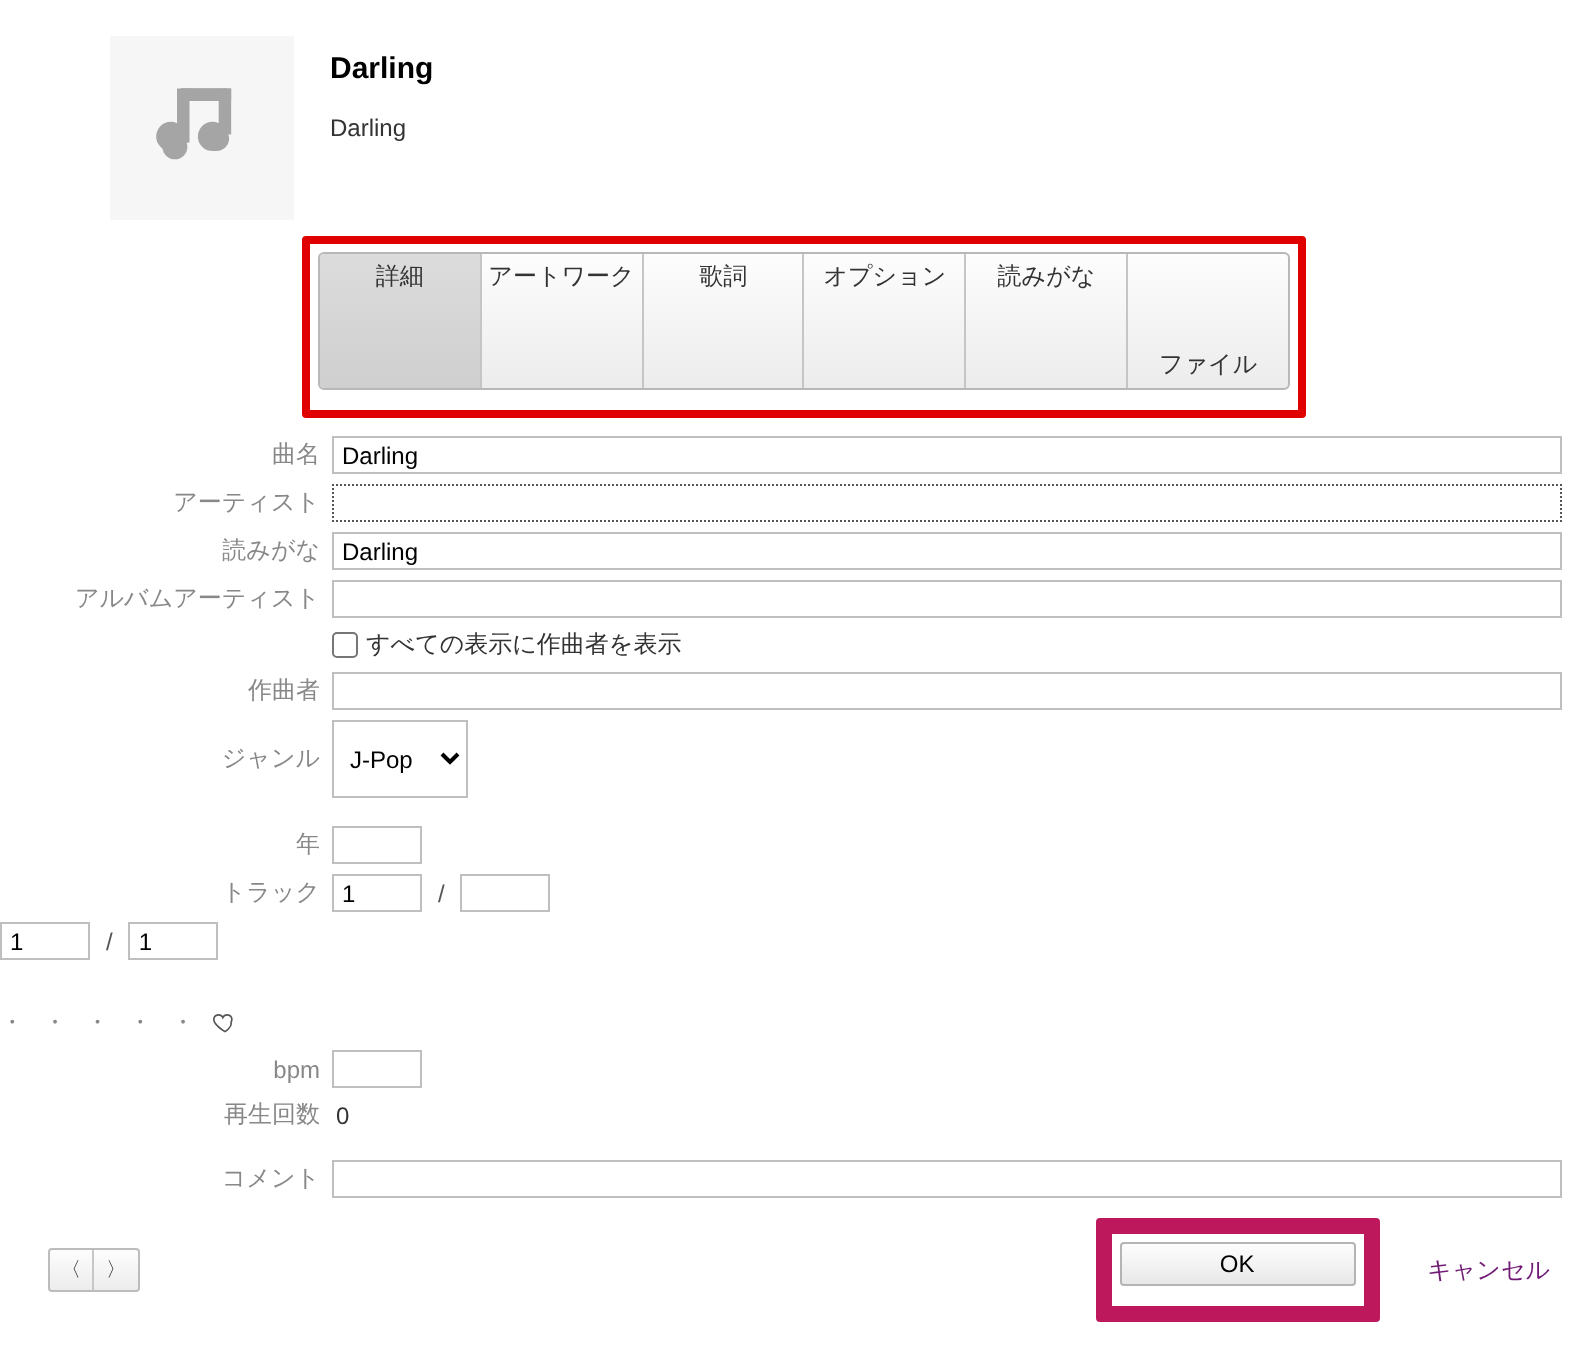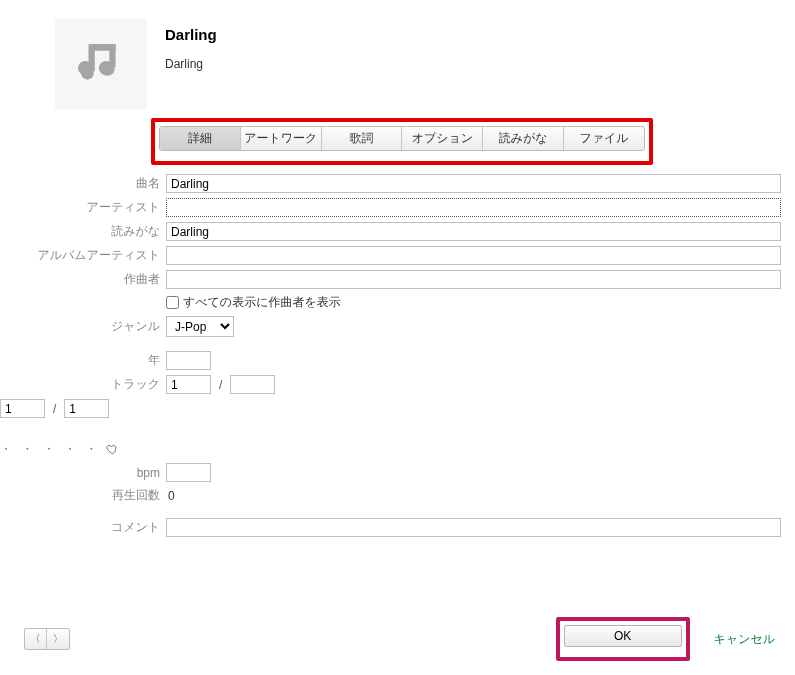--- a/index.html
+++ b/index.html
@@ -46,21 +46,21 @@
     }
     .tab {
       flex: 1;
       padding: 3px 0;
       text-align: center;
       font-size: 12px;
       border-right: 1px solid #c5c5c5;
       cursor: pointer;
       user-select: none;
     }
-    .tab:last-child { border-right: none; }
+    .tab:last-child { border-right: none; margin-top: 44px; }
     .tab.active { background: linear-gradient(#dcdcdc,#cfcfcf); }
     .form {
       padding: 9px 14px 0 0;
     }
     .row {
       display: flex;
       align-items: center;
       margin-bottom: 5px;
     }
     .row label.fld {
@@ -73,21 +73,21 @@
     .row .ctl { flex: 1; display: flex; align-items: center; gap: 4px; }
     input[type=text], input.num, select {
       border: 1px solid #bfbfbf;
       background: #fff;
       font-size: 12px;
       padding: 1px 4px;
       height: 19px;
     }
     input.full { width: 100%; }
     input.num { width: 45px; }
-    select.genre { width: 68px; height: 21px; }
+    select.genre { width: 68px; height: 39px; }
     .slash { color: #555; padding: 0 4px; }
     .checkbox-row { display:flex; align-items:center; gap:5px; }
     .checkbox-row input[type=checkbox]{ width:13px; height:13px; }
     .rating { color: #888; letter-spacing:3px; display:flex; align-items:center; gap:6px;}
     .heart-outline {
       width:13px; height:13px; display:inline-block;
     }
     .heart-outline svg{width:13px;height:13px;stroke:#555;fill:none;stroke-width:1.5;}
     .plays { color:#333; padding-left:2px;}
     .bottom-row {
@@ -110,35 +110,35 @@
       width:22px; height:20px;
       border:none; background:transparent;
       cursor:pointer;
       display:flex; align-items:center; justify-content:center;
       font-size: 10px;
       color: #333;
     }
     .nav-arrows button:first-child{border-right:1px solid #c7c7c7;}
     .footer-buttons{display:flex;align-items:center;gap:24px;}
     .ok-wrap{
-      border:4px solid #be185d;
+      border:8px solid #be185d;
       padding:4px 4px 10px 4px;
       border-radius:2px;
     }
     .btn{
       min-width:118px;
       height:22px;
       border:1px solid #b4b4b4;
       background:linear-gradient(#fdfdfd,#e8e8e8);
       border-radius:2px;
       font-size:12px;
       cursor:pointer;
     }
     .cancel-link{
-      color:#15803d; cursor:pointer;
+      color:#701a75; cursor:pointer;
     }
     .spacer{height:9px;}
     .spacer-big{height:18px;}
   </style>
 </head>
 <body>
 
 <div class="header">
   <div class="artwork">
     <span>
@@ -194,32 +194,32 @@
   </div>
 
   <div class="row">
     <label class="fld">アルバムアーティスト</label>
     <div class="ctl">
         <input type="text" class="full" value="" style="">
       </div>
   </div>
 
   <div class="row">
-    <label class="fld">作曲者</label>
-    <div class="ctl">
-        <input type="text" class="full" value="" style="">
-      </div>
-  </div>
-
-  <div class="row">
     <label class="fld"></label>
     <div class="ctl checkbox-row">
       <input type="checkbox" style="">
       <span>すべての表示に作曲者を表示</span>
     </div>
+  </div>
+
+  <div class="row">
+    <label class="fld">作曲者</label>
+    <div class="ctl">
+        <input type="text" class="full" value="" style="">
+      </div>
   </div>
 
 
   <div class="row">
     <label class="fld">ジャンル</label>
     <div class="ctl">
       <select class="genre">
         <option>J-Pop</option>
       </select>
     </div>

